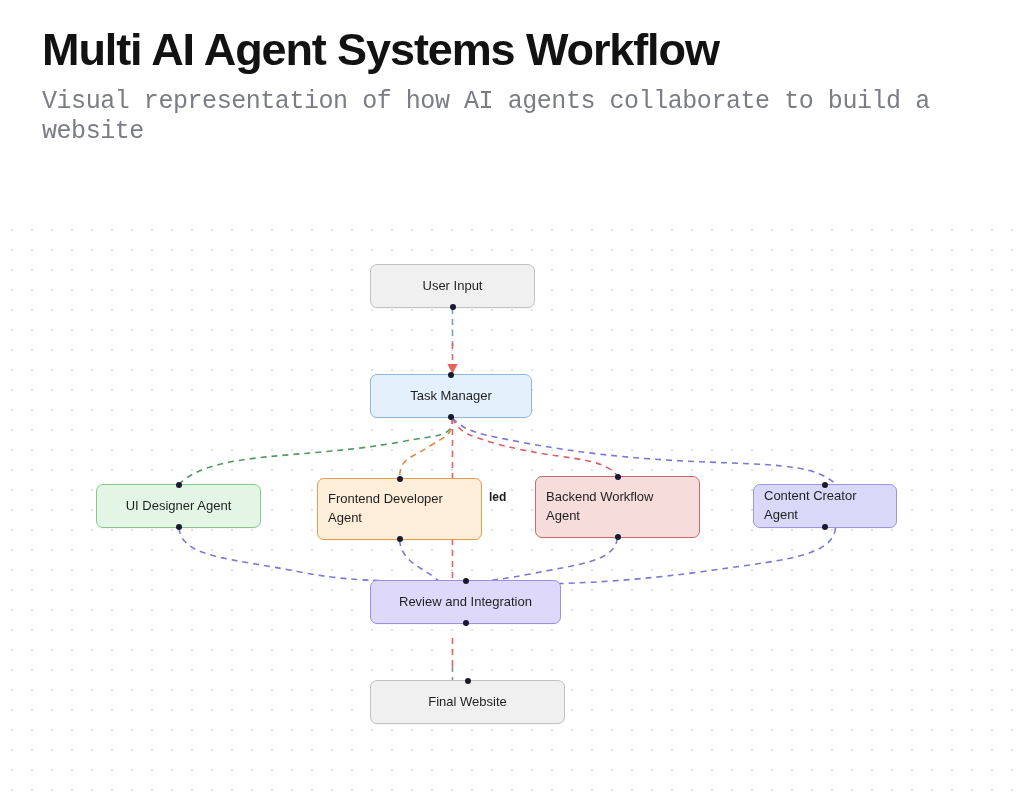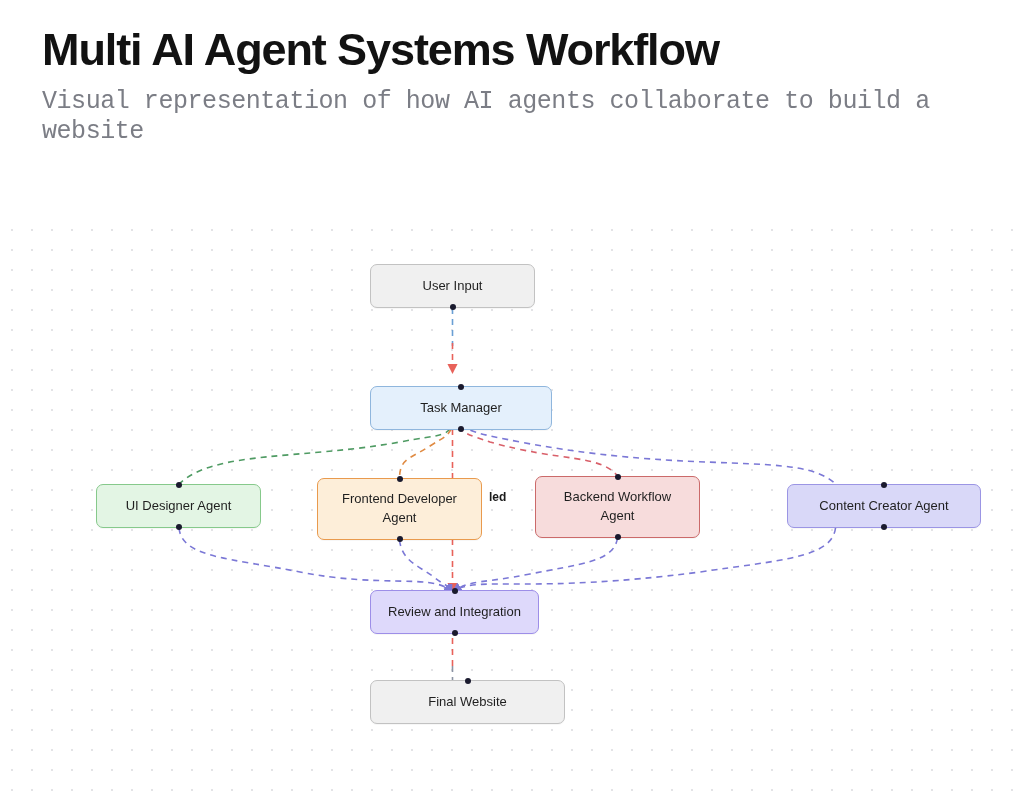--- a/index.html
+++ b/index.html
@@ -67,21 +67,20 @@
   
   .node {
     position: absolute;
     box-sizing: border-box;
     border-radius: 7px;
     border: 1px solid #bdbdbd;
     background: #f0f0f0;
     display: flex;
     align-items: center;
     justify-content: center;
-    text-align: center;
     font-size: 13px;
     line-height: 1.45;
     color: #1f1f1f;
     padding: 4px 10px;
     box-shadow: 0 1px 1px rgba(0,0,0,0.035);
     font-family: "Liberation Sans", sans-serif;
   }
   .node .label { pointer-events: none; }
 
   
@@ -162,21 +161,21 @@
     <path d="M452.5,438 L452.5,476" stroke="#8b93a3" stroke-width="1.6" fill="none" stroke-dasharray="6 5"></path>
   </svg>
 
   <span id="edge-label-fragment" style="left:489px; top:262px;">led</span>
 
   <div class="node gray" style="left:370px; top:36px; width:165px; height:44px; z-index:3;">
     <span class="handle bottom"></span>
     <span class="label">User Input</span>
   </div>
 
-  <div class="node blue" style="left:370px; top:146px; width:182px; height:44px; z-index:3;margin-top:12px;">
+  <div class="node blue" style="left:370px; top:146px; width:162px; height:44px; z-index:3;">
     <span class="handle top"></span>
     <span class="handle bottom"></span>
     <span class="label">Task Manager</span>
   </div>
 
   <div class="node green" style="left:96px; top:256px; width:165px; height:44px; z-index:3;">
     <span class="handle top"></span>
     <span class="handle bottom"></span>
     <span class="label">UI Designer Agent</span>
   </div>
@@ -186,27 +185,27 @@
     <span class="handle bottom"></span>
     <span class="label">Frontend Developer Agent</span>
   </div>
 
   <div class="node red" style="left:535px; top:248px; width:165px; height:62px; z-index:3;">
     <span class="handle top"></span>
     <span class="handle bottom"></span>
     <span class="label">Backend Workflow Agent</span>
   </div>
 
-  <div class="node lavender" style="left:753px; top:256px; width:194px; height:44px; z-index:3;margin-left:34px;">
+  <div class="node lavender" style="left:753px; top:256px; width:144px; height:44px; z-index:3;">
     <span class="handle top"></span>
     <span class="handle bottom"></span>
     <span class="label">Content Creator Agent</span>
   </div>
 
-  <div class="node purple" style="left:370px; top:362px; width:169px; height:44px; z-index:3;">
+  <div class="node purple" style="left:370px; top:352px; width:191px; height:44px; z-index:3;">
     <span class="handle top"></span>
     <span class="handle bottom"></span>
     <span class="label">Review and Integration</span>
   </div>
 
   <div class="node gray" style="left:370px; top:452px; width:195px; height:44px; z-index:3;">
     <span class="handle top"></span>
     <span class="label">Final Website</span>
   </div>
 </div>

